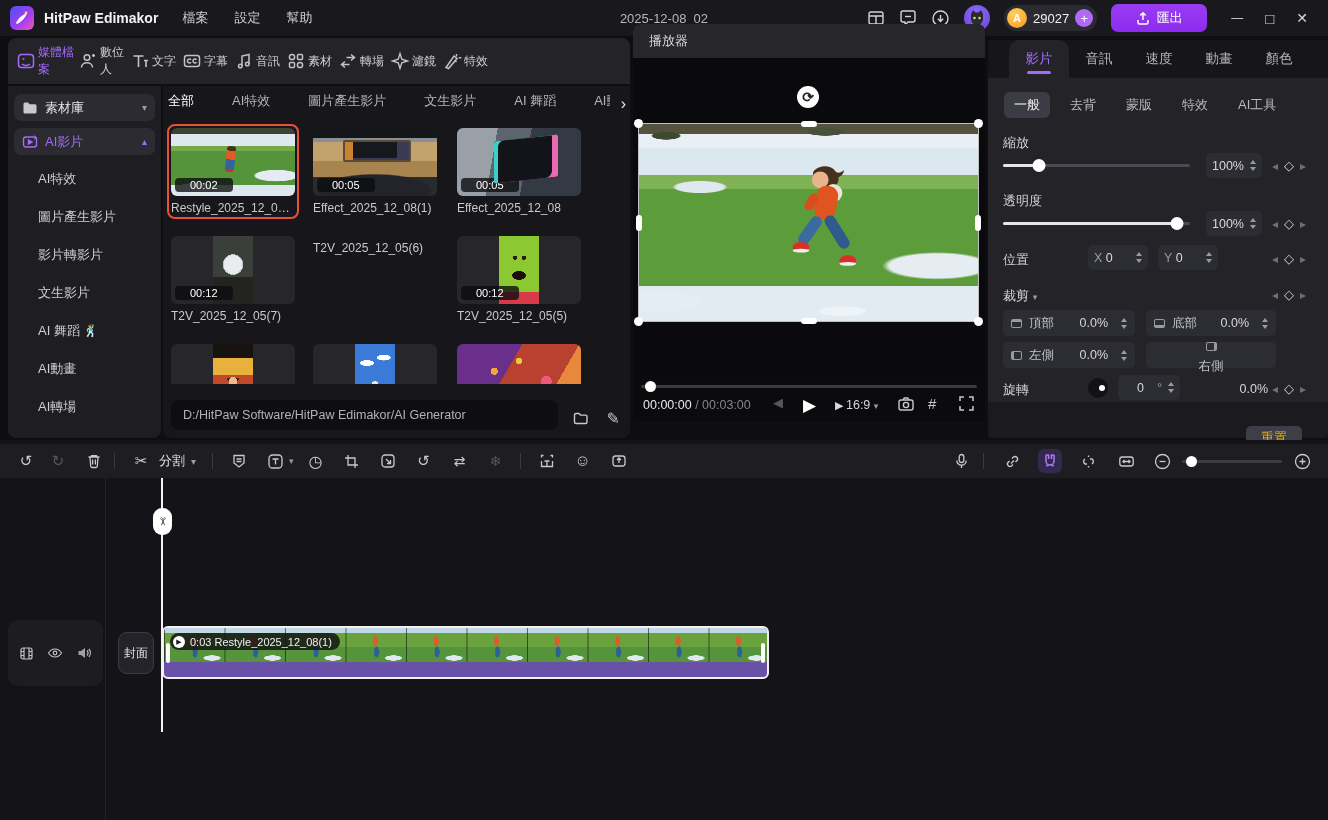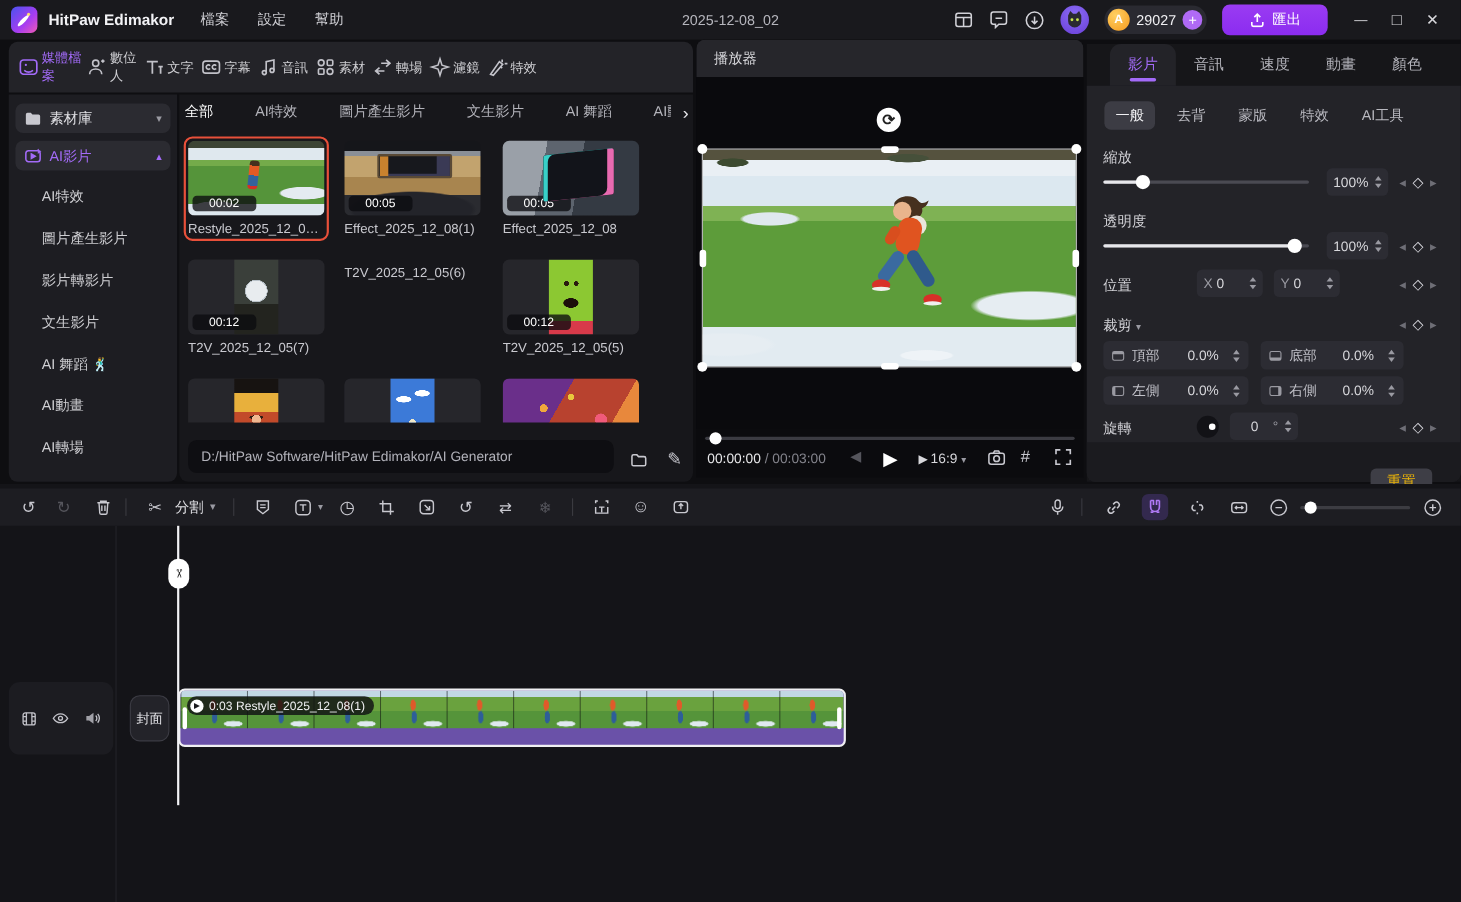--- a/index.html
+++ b/index.html
@@ -105,21 +105,21 @@
       radial-gradient(circle 9px at 72% 55%, #f05a7a 0 60%, transparent 62%),
       radial-gradient(circle 6px at 30% 40%, #f0a83c 0 60%, transparent 62%),
       radial-gradient(circle 5px at 50% 25%, #e8c83c 0 60%, transparent 62%),
       linear-gradient(120deg,#6a2f8a 0 40%,#b8422f 40% 75%,#e8883c 75%); }
   .pathbar { position:absolute; left:8px; bottom:8px; width:387px; height:30px; background:#0e0e12;
              border-radius:8px; display:flex; align-items:center; padding:0 12px; color:#b2b2ba; font-size:12.5px;
              white-space:nowrap; overflow:hidden; }
   .path-icons { position:absolute; right:10px; bottom:10px; display:flex; gap:16px; }
 
   
-  .player { position:absolute; left:633px; top:36px; width:352px; height:398px; background:#0b0b0e; border-radius:8px 8px 0 0; overflow:hidden; }
+  .player { position:absolute; left:633px; top:24px; width:352px; height:398px; background:#0b0b0e; border-radius:8px 8px 0 0; overflow:hidden; }
   .p-header { height:34px; background:#26262b; display:flex; align-items:center; padding-left:16px;
               color:#d8d8dc; font-size:13px; }
   .canvas { position:absolute; left:0; top:34px; right:0; bottom:44px; background:#0a0a0d; }
   .video { position:absolute; left:6px; top:66px; width:339px; height:197px;
            outline:1px solid rgba(255,255,255,.75);
            background:
             radial-gradient(ellipse 120px 30px at 88% 72%, #e6edf2 40%, transparent 46%),
             radial-gradient(ellipse 100px 24px at 6% 90%, #e6edf2 40%, transparent 46%),
             radial-gradient(ellipse 60px 14px at 18% 32%, #dfe8ee 40%, transparent 46%),
             radial-gradient(ellipse 50px 10px at 60% 95%, #eef3f7 45%, transparent 50%),
@@ -622,21 +622,21 @@
     </div>
     <div class="cropbox" style="left:15px;top:264px;width:132px;">
       <span class="cico l"></span>
         <span>左側</span>
       <span class="v">0.0%</span>
         <span class="stp">
           <i class="u"></i>
           <i class="d"></i>
         </span>
     </div>
-    <div class="cropbox" style="left:158px;top:264px;width:130px;">
+    <div class="cropbox" style="left:158px;top:264px;width:130px;flex-direction:column;">
       <span class="cico r"></span>
         <span>右側</span>
       <span class="v">0.0%</span>
         <span class="stp">
           <i class="u"></i>
           <i class="d"></i>
         </span>
     </div>
 
     <span class="plabel" style="top:303px;">旋轉</span>

